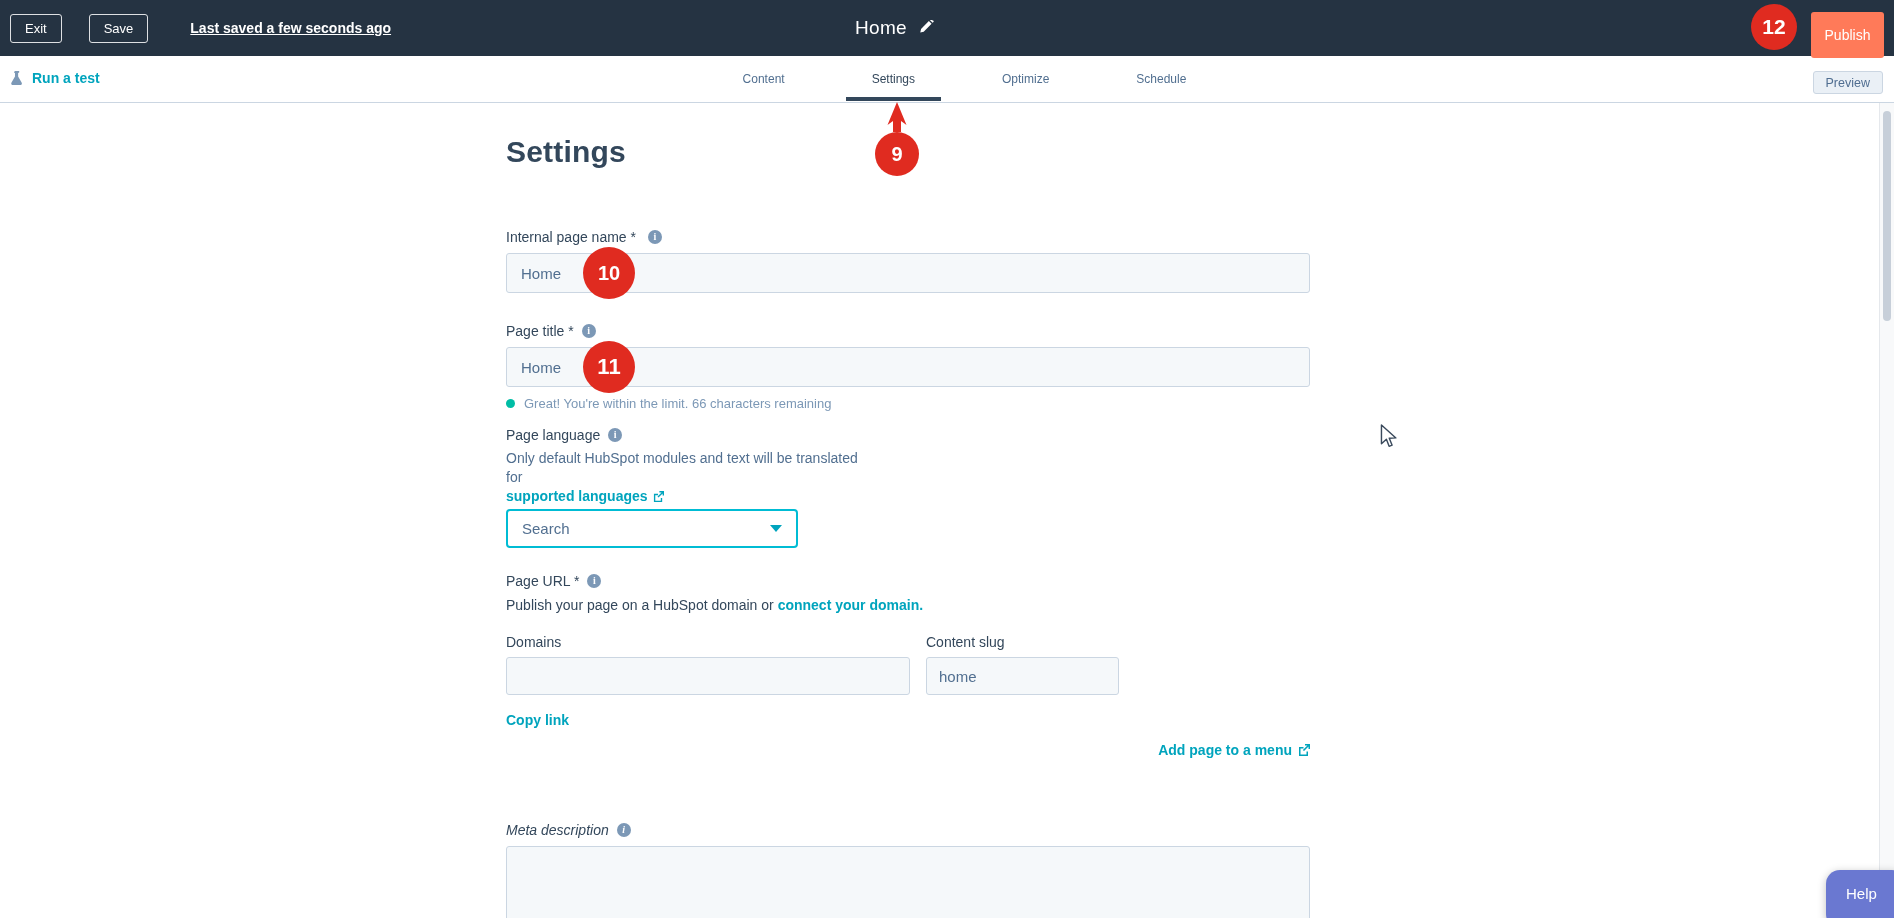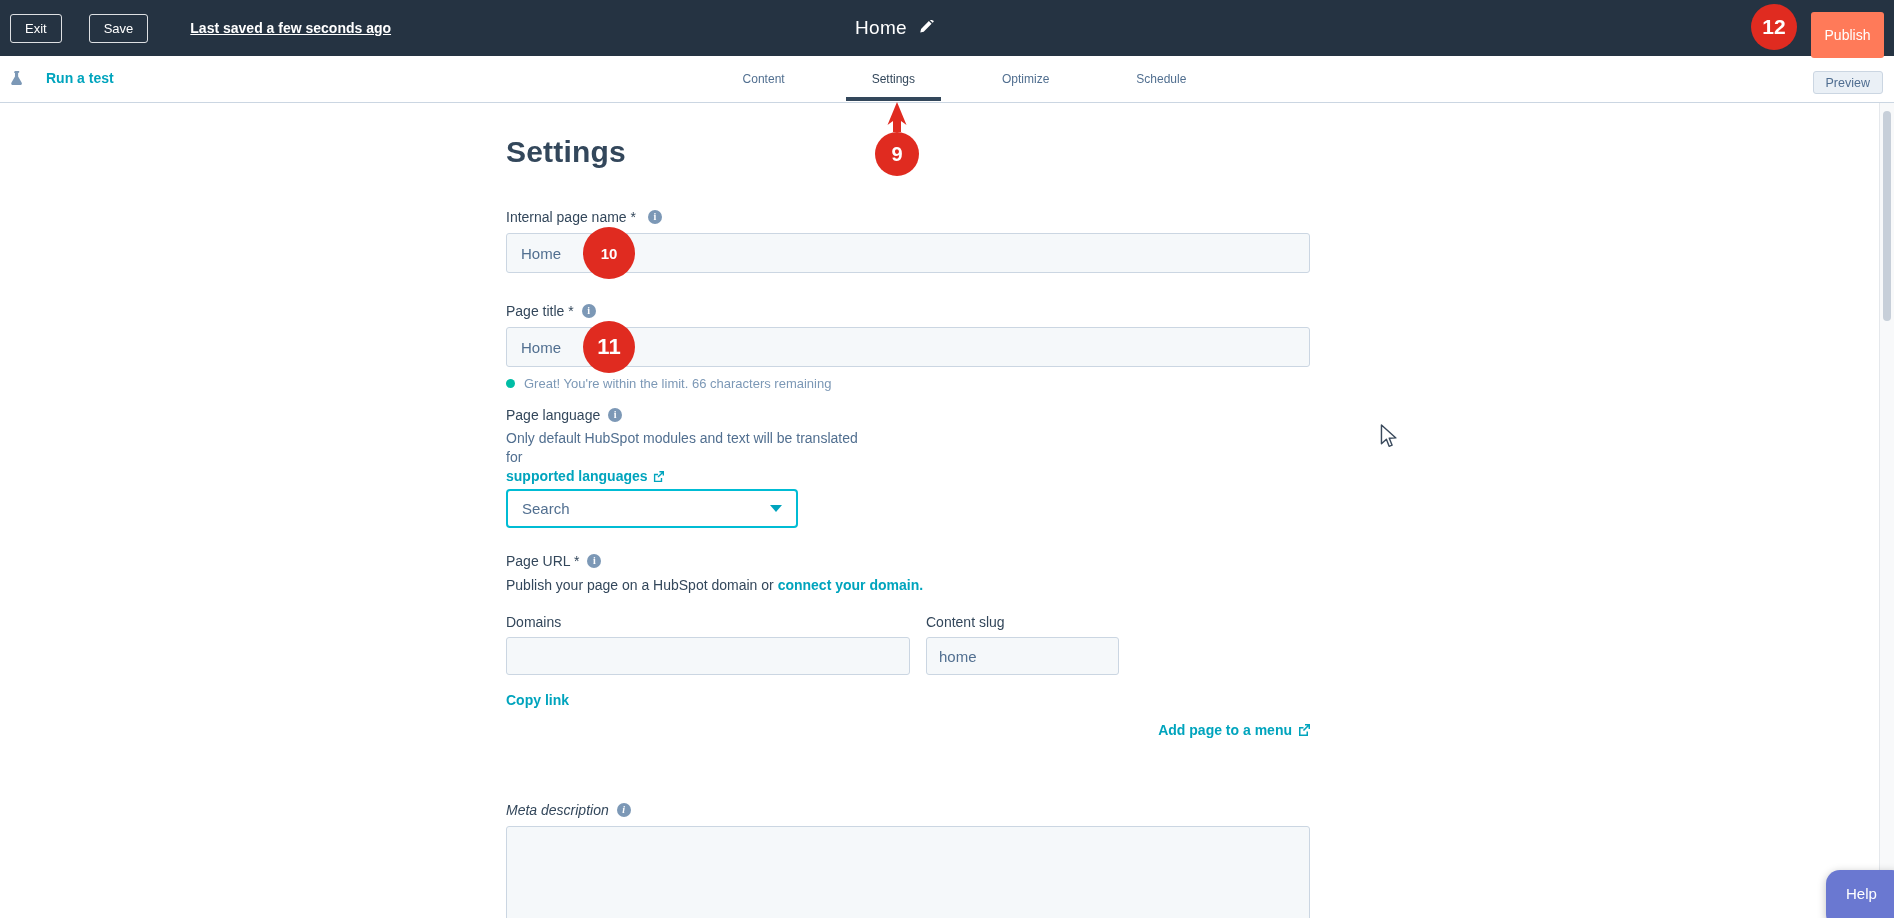--- a/index.html
+++ b/index.html
@@ -38,21 +38,21 @@
     font-size:14px; cursor:pointer; font-family:inherit;
   }
 
   
   .subbar {
     position:absolute; top:56px; left:0; width:1894px; height:47px;
     background:#fff; border-bottom:1px solid var(--input_border); z-index:10;
   }
   .run-test {
     position:absolute; left:10px; top:14px; display:flex; align-items:center;
-    gap:22px; color:var(--teal_link); font-size:14px; font-weight:600; cursor:pointer;
+    gap:8px; color:var(--teal_link); font-size:14px; font-weight:600; cursor:pointer;
   }
   .tabs {
     position:absolute; left:0; right:0; top:0; height:46px;
     display:flex; align-items:center; justify-content:center; gap:52px;
   }
   .tab { font-size:12px; color:var(--text); cursor:pointer; position:relative;margin-left:35px; }
   .tab.active { color:var(--heading); }
   .tab.active::after {
     content:""; position:absolute; left:-26px; right:-26px; bottom:-15px;
     height:4px; background:var(--heading);
@@ -64,21 +64,21 @@
     cursor:pointer; font-family:inherit;
   }
 
   
   .num-badge {
     background:var(--red); color:#fff; border-radius:50%;
     display:flex; align-items:center; justify-content:center;
     font-weight:700; z-index:30;
   }
   .badge-12 { position:absolute; left:1751px; top:4px; width:46px; height:46px; font-size:21px; }
-  .badge-10 { position:absolute; left:77px; top:-6px; width:52px; height:52px; font-size:15px; }
+  .badge-10 { position:absolute; left:77px; top:-6px; width:52px; height:52px; font-size:20px; }
   .badge-11 { position:absolute; left:77px; top:-6px; width:52px; height:52px; font-size:22px; }
   .badge9-wrap { position:absolute; left:875px; top:102px; width:44px; z-index:30; }
   .badge9-circle {
     width:44px; height:44px; margin-top:-4px; font-size:20px;
     background:var(--red); color:#fff; border-radius:50%;
     display:flex; align-items:center; justify-content:center; font-weight:700;
   }
 
   
   .content { position:absolute; top:103px; left:0; width:1879px; height:815px; background:#fff; }
@@ -93,21 +93,21 @@
     color:#fff; font-size:10px; font-weight:700; line-height:14px;
     text-align:center; display:inline-block; font-family:"Liberation Serif", serif;
   }
   .text-input {
     width:100%; height:40px; background:var(--input_bg);
     border:1px solid var(--input_border); border-radius:3px;
     color:var(--text); font-size:15px; padding:0 14px; font-family:inherit; outline:none;
   }
   .input-wrap { position:relative; margin-top:8px; }
 
-  .lbl-internal { margin-top:40px;gap:12px; }
+  .lbl-internal { margin-top:60px;gap:12px; }
   .lbl-pagetitle { margin-top:30px; }
   .validation { margin-top:9px; display:flex; align-items:center; gap:9px; }
   .validation .dot { width:9px; height:9px; border-radius:50%; background:var(--success); }
   .validation .msg { font-size:13px; color:var(--muted); }
 
   .lbl-language { margin-top:16px; }
   .help-text { margin-top:6px; font-size:14px; color:var(--text); line-height:19px; width:360px; }
   .inline-link { color:var(--teal_link); font-weight:600; cursor:pointer; font-size:14px; }
   .link-row { display:flex; align-items:center; gap:5px; margin-top:1px; }
   .dropdown {

